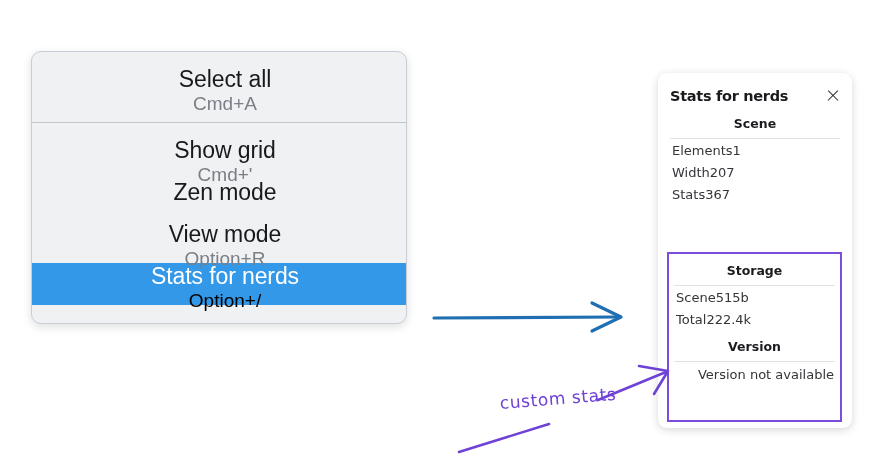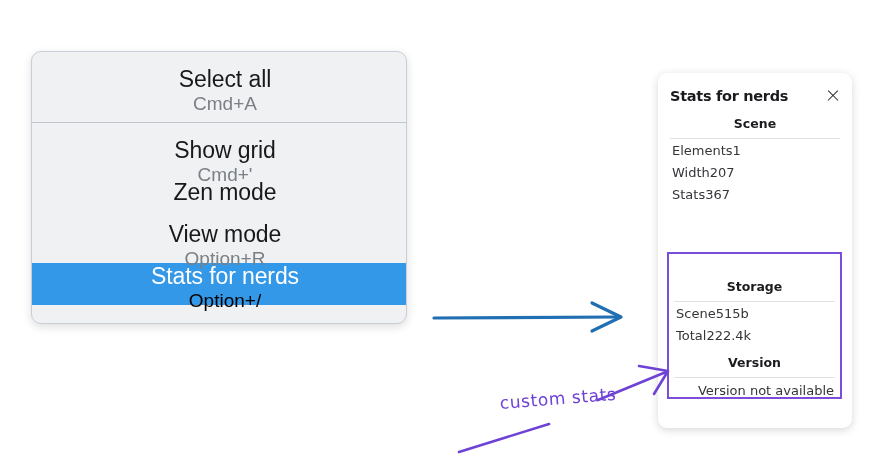--- a/index.html
+++ b/index.html
@@ -139,24 +139,24 @@
     padding: 5px 4px 4px 5px;
     text-align: right;
   }
 
   
   #custom-stats-box {
     position: absolute;
     left: 9px;
     top: 179px;
     width: 175px;
-    height: 147px;
+    height: 170px;
     border: 2px solid #7c4ddb;
     box-sizing: border-box;
-    padding: 16px 2px;
+    padding: 0 2px;
   }
 
   
   .annot-svg {
     position: absolute;
     left: 0;
     top: 0;
     width: 873px;
     height: 461px;
     pointer-events: none;

